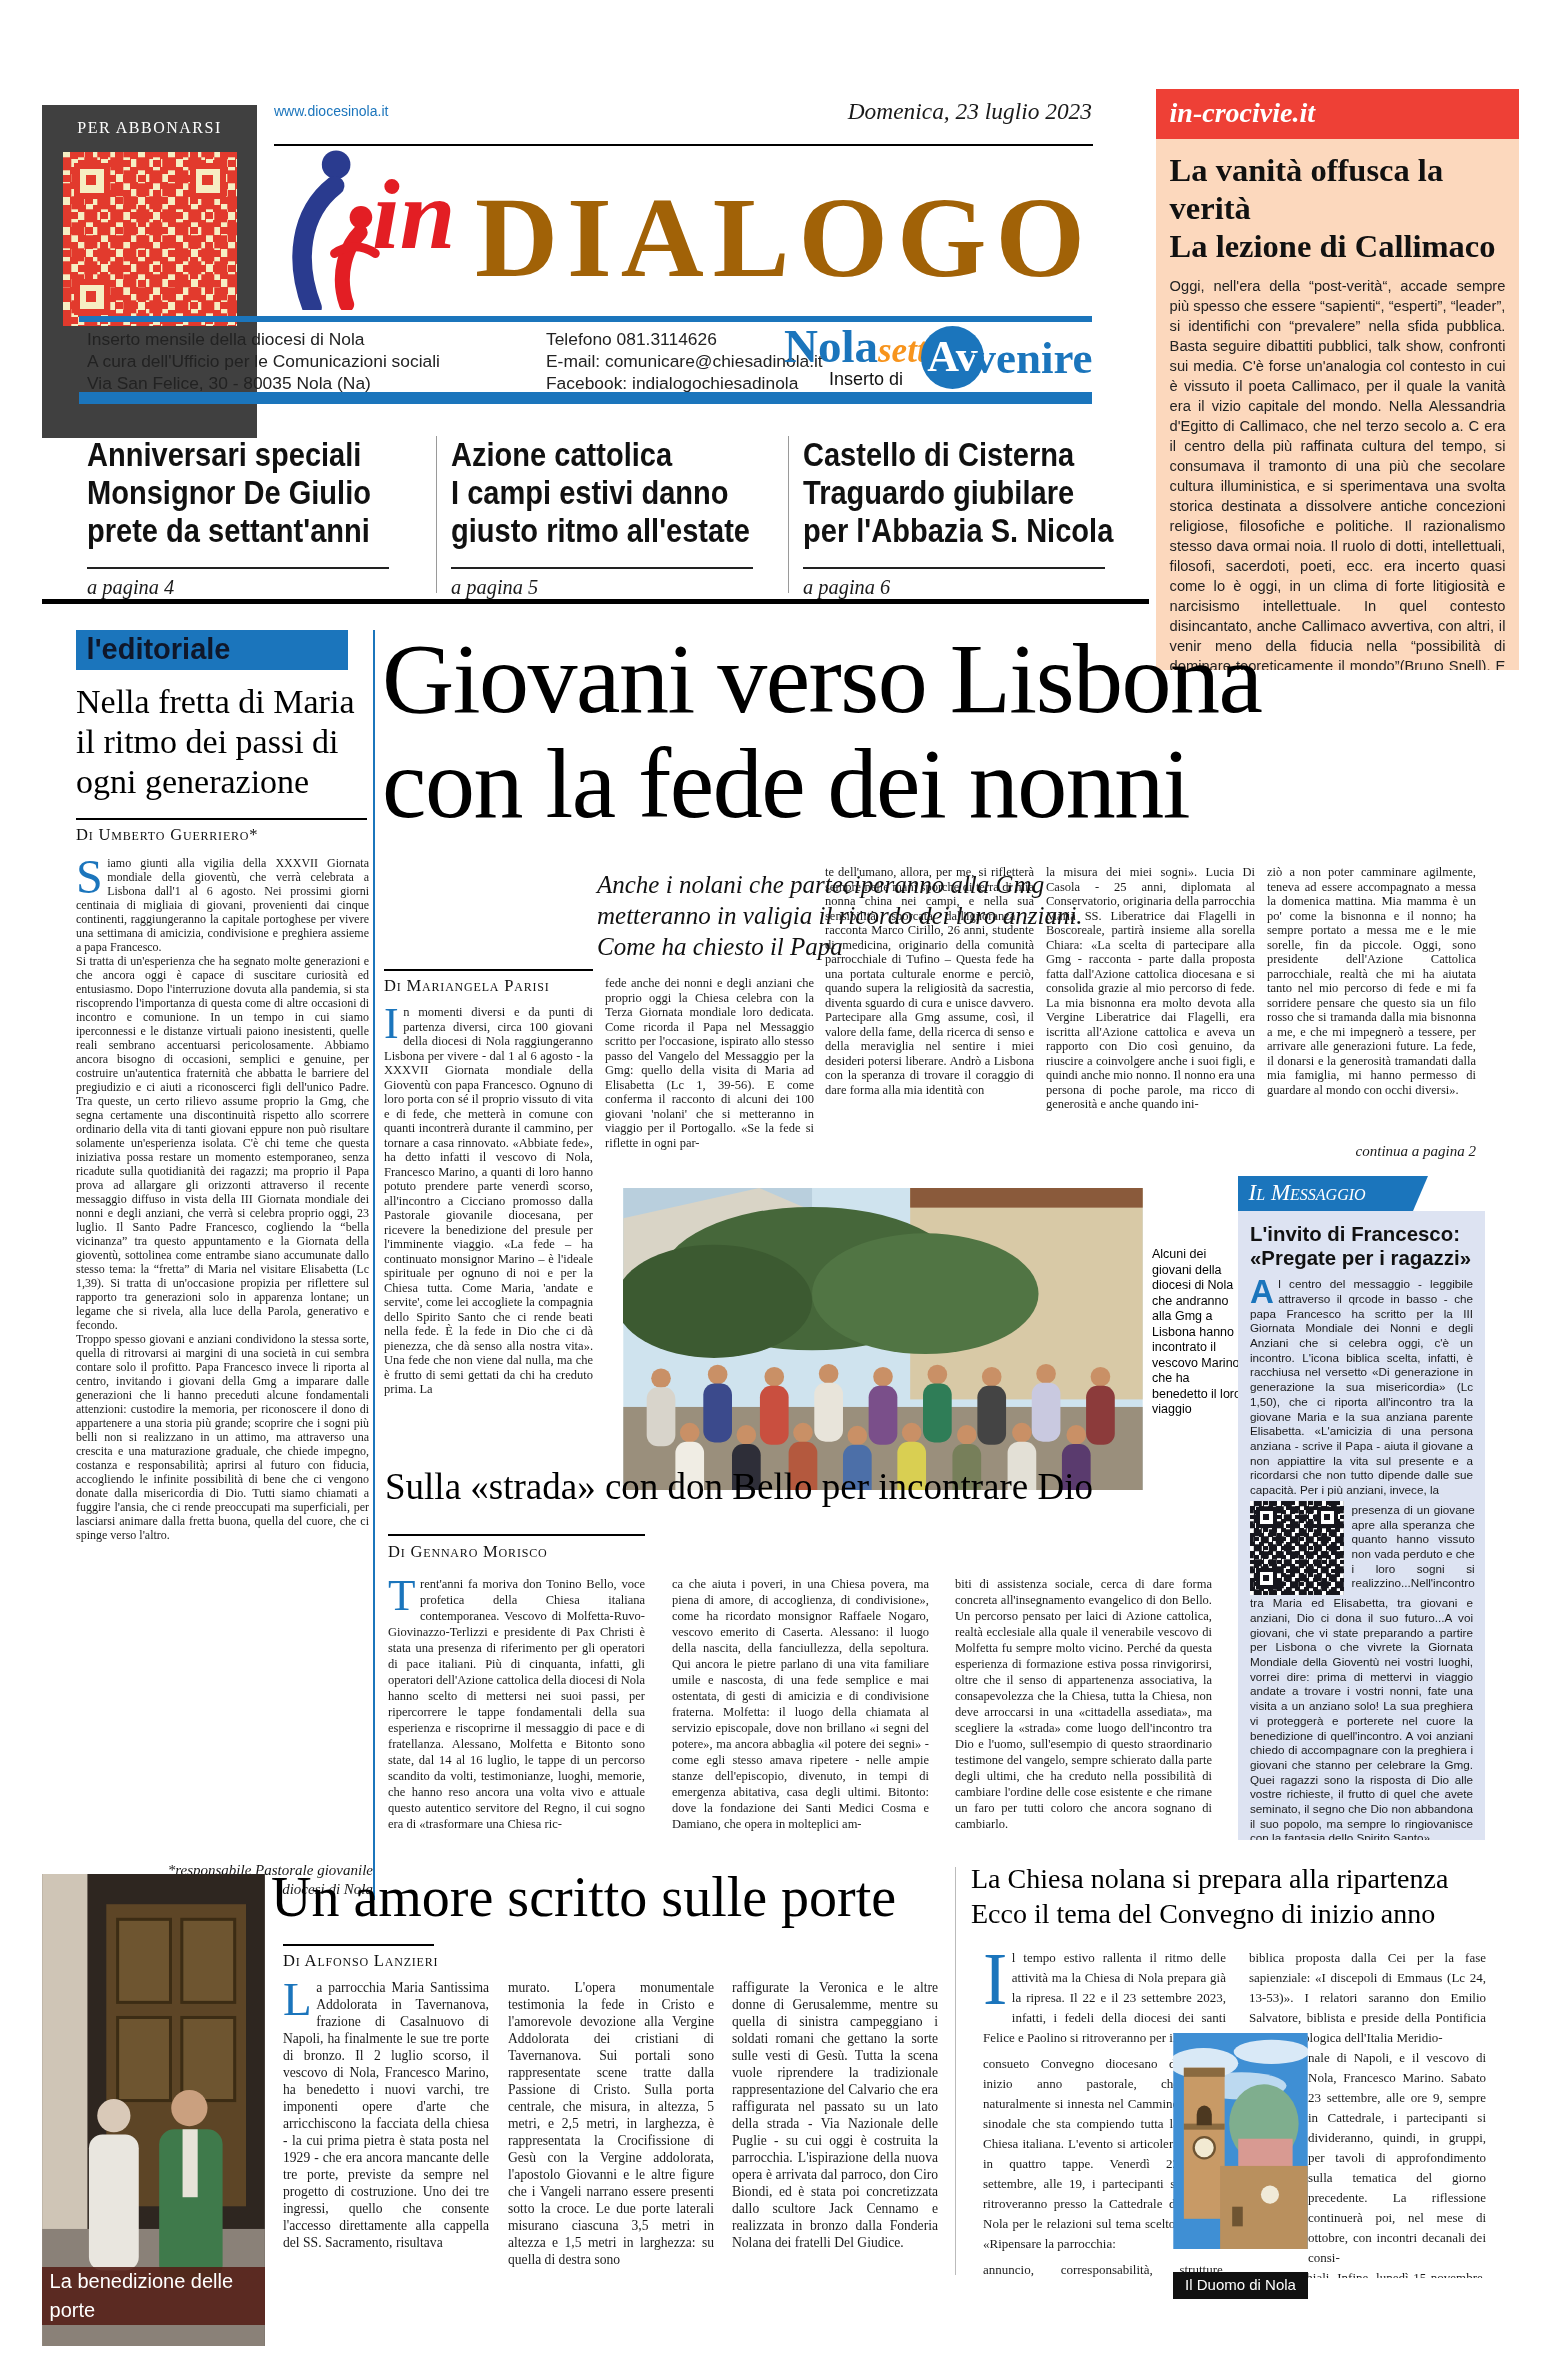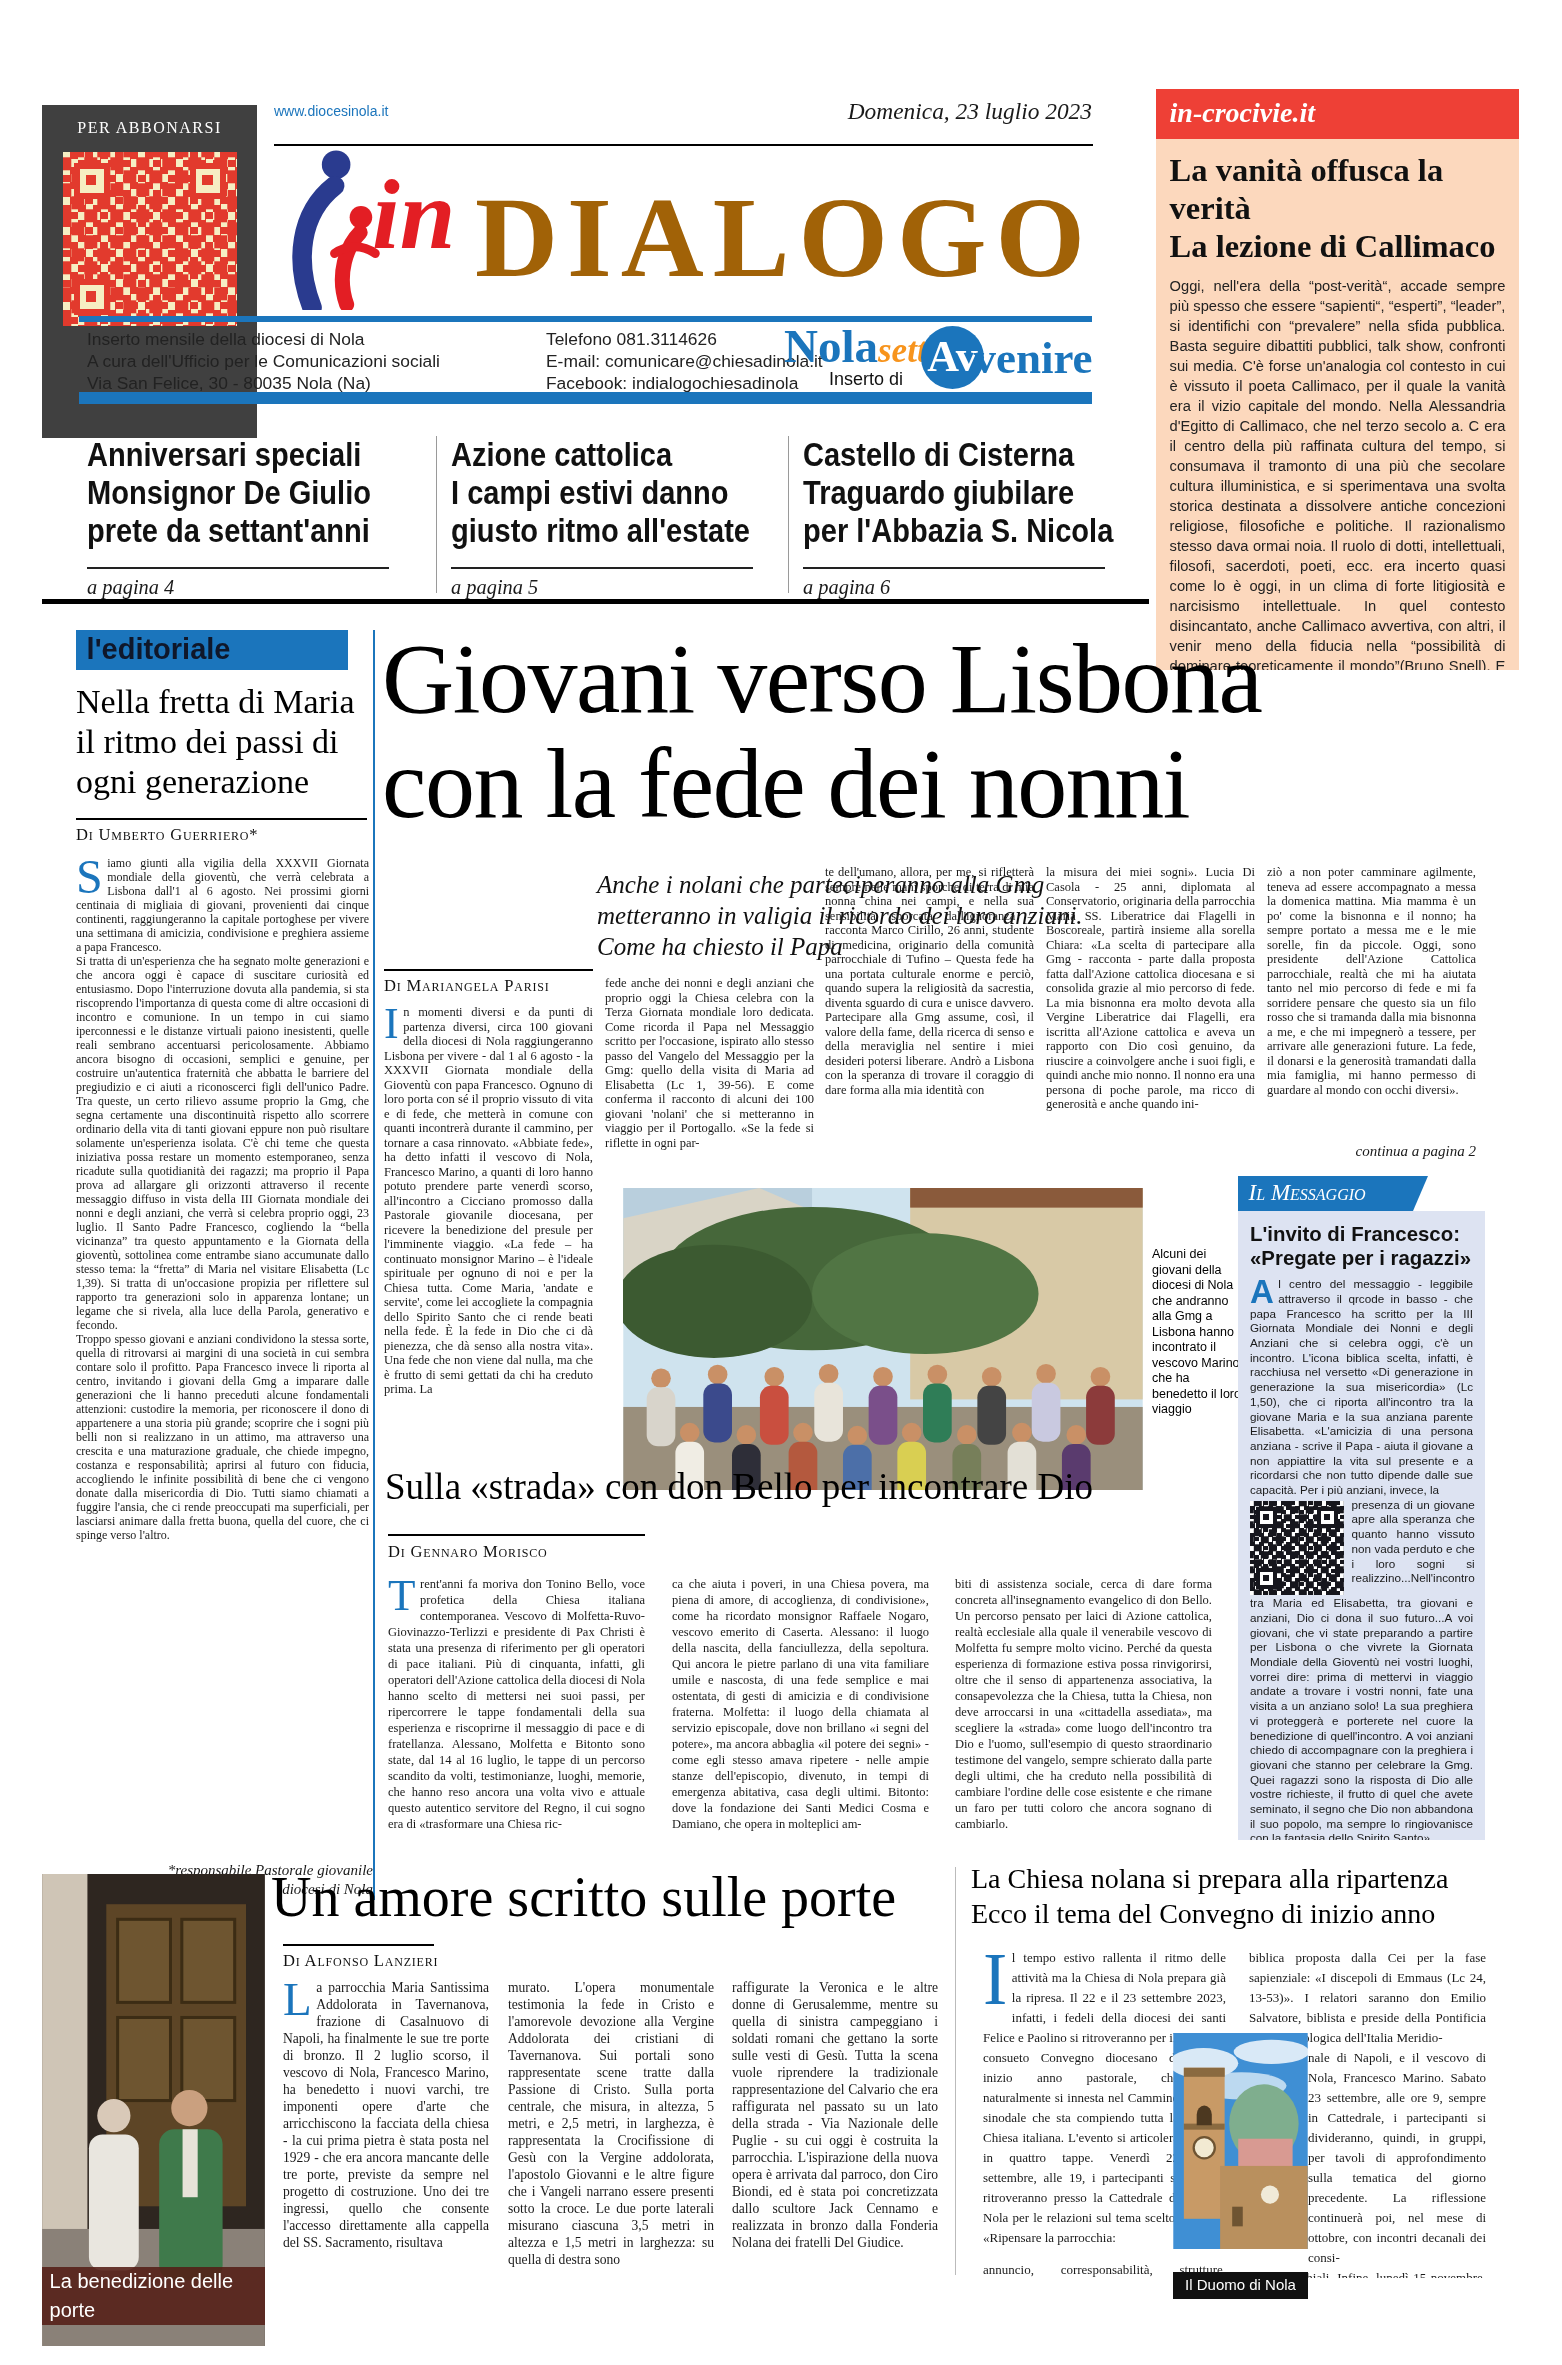--- a/index.html
+++ b/index.html
@@ -90,21 +90,21 @@
   
   .am-head{left:271px;top:1865px;width:763px;font-size:56px;color:#000;white-space:nowrap;}
   .am-body{font-size:13.6px;line-height:17px;}
   .amcol{width:206px;}
   .photo-cap{position:absolute;left:0;right:0;bottom:21px;background:rgba(84,30,22,.88);color:#fff;
     font-family:"Liberation Sans",sans-serif;font-size:20px;line-height:29px;padding-left:7.6px;}
 
   
   .cv-title{left:971px;top:1861px;width:550px;font-size:28px;line-height:35px;color:#000;white-space:nowrap;}
   .cv-body{font-size:13px;line-height:20px;}
-  .frow{display:flex;align-items:flex-start;}
+  .frow{display:flex;align-items:center;}
   .spacer{flex:0 0 auto;}
   .duomo-cap{position:absolute;left:0;right:0;bottom:0;height:27px;background:#111;color:#fff;
     font-family:"Liberation Sans",sans-serif;font-size:15px;line-height:26px;text-align:center;}
   .vgray{width:0.8px;background:#bbb;}
 </style>
 </head>
 <body>
 
 <div class="page">
 

